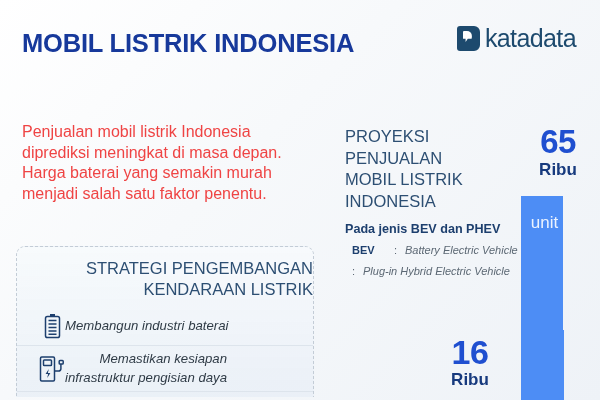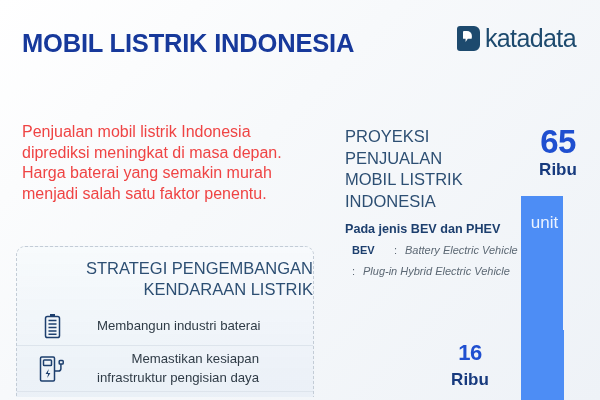--- a/index.html
+++ b/index.html
@@ -104,23 +104,24 @@
     line-height: 21px;
     padding: 11px 0 0 16px;
   }
   .strategy-title div { white-space: nowrap; }
   .strategy-list {
     margin-top: 7px;
   }
   .strategy-row {
     display: flex;
     align-items: center;
-    gap: 32px;
+    gap: 0;
     padding: 4px 14px 4px 22px;
     border-top: 1px solid #dde4ec;
+    font-style: italic;
   }
   .strategy-row:first-child { border-top: none; }
   .strategy-icon {
     width: 26px;
     min-width: 26px;
     height: 30px;
     display: flex;
     align-items: center;
     justify-content: center;
   }
@@ -215,21 +216,21 @@
     letter-spacing: -0.5px;
   }
   .figure-unit {
     color: #173a7e;
     font-weight: 700;
   }
   .figure-65 { left: 520px; top: 124px; width: 76px; }
   .figure-65 .figure-num  { font-size: 33px; line-height: 35px; }
   .figure-65 .figure-unit { font-size: 17px; line-height: 22px; }
   .figure-16 { left: 432px; top: 336px; width: 76px; }
-  .figure-16 .figure-num  { font-size: 22px; line-height: 33px; }
+  .figure-16 .figure-num  { font-size: 34px; line-height: 33px; }
   .figure-16 .figure-unit { font-size: 17px; line-height: 22px; }
 </style>
 </head>
 <body>
 
 <div class="header">
   <div class="title-block">
     <div class="title-line">MOBIL LISTRIK INDONESIA</div>
   </div>
   <div class="logo">

